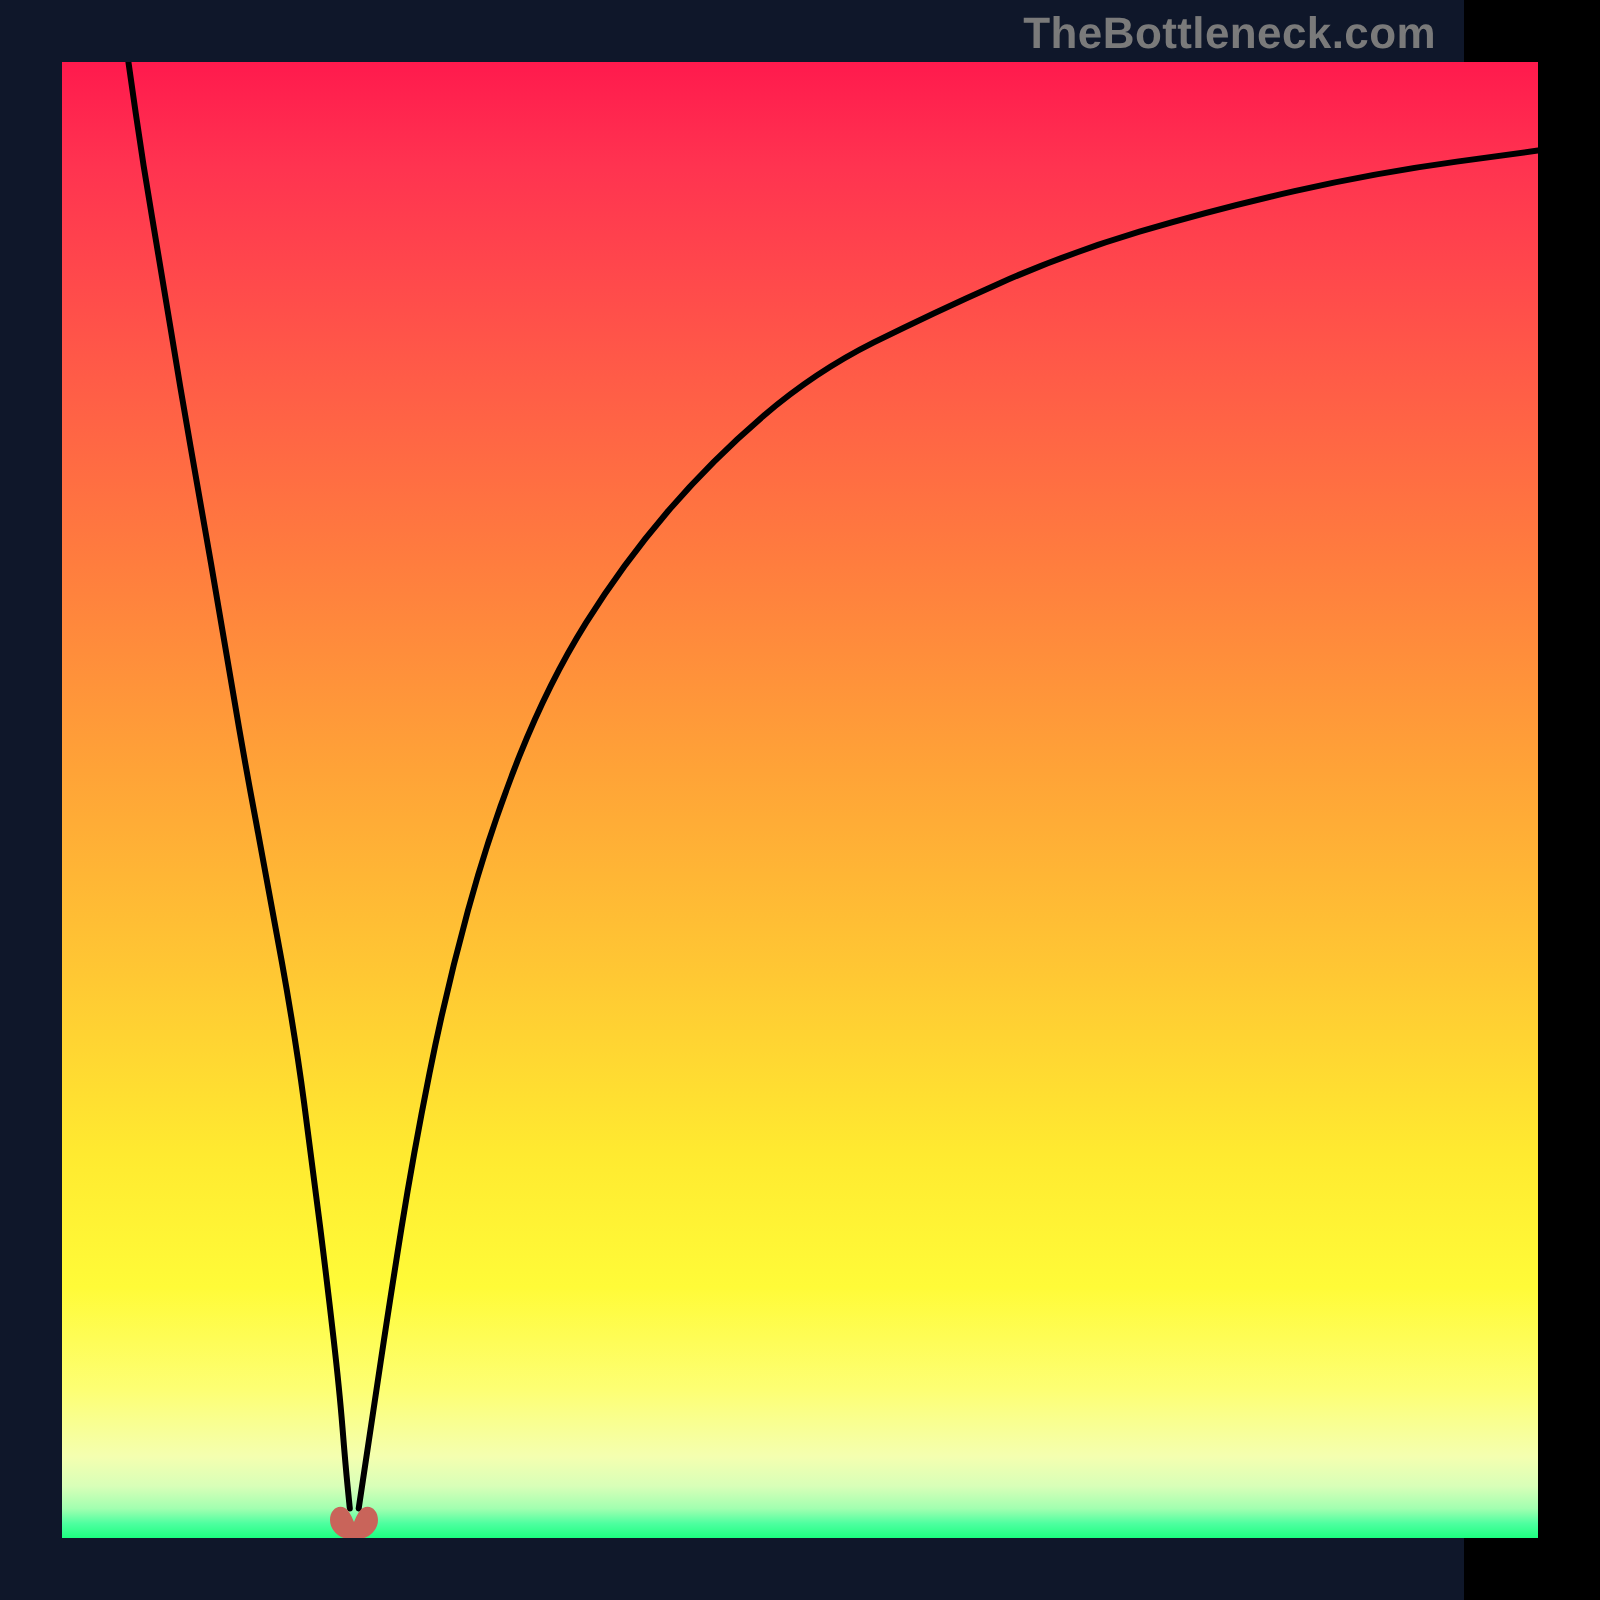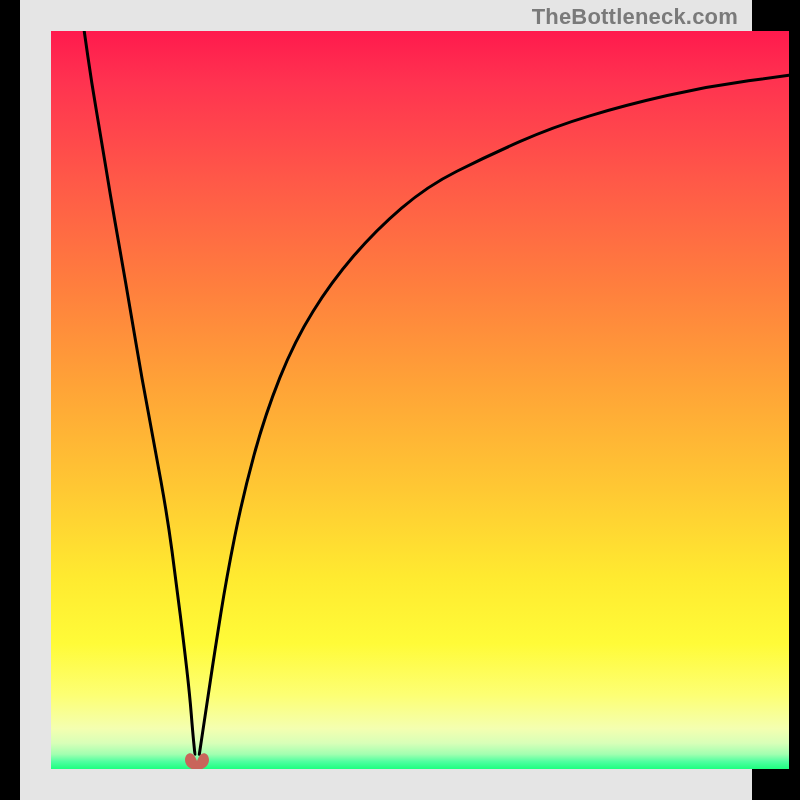--- a/index.html
+++ b/index.html
@@ -1,22 +1,21 @@
 <!DOCTYPE html>
 <html><head>
 <meta charset="utf-8">
 <style>
   * { margin: 0; padding: 0; box-sizing: border-box; }
   html, body { width: 800px; height: 800px; overflow: hidden; background: #000; }
   .stage {
     position: relative;
     width: 732px;
     height: 800px;
-    background: #e5e5e5;
-    margin-left: 20px;
+    background: #0f172a;
   }
   .watermark {
     position: absolute;
     top: 4px;
     right: 14px;
     font-family: Arial, Helvetica, sans-serif;
     font-size: 22px;
     font-weight: 600;
     color: #7a7a7a;
     letter-spacing: 0.2px;

